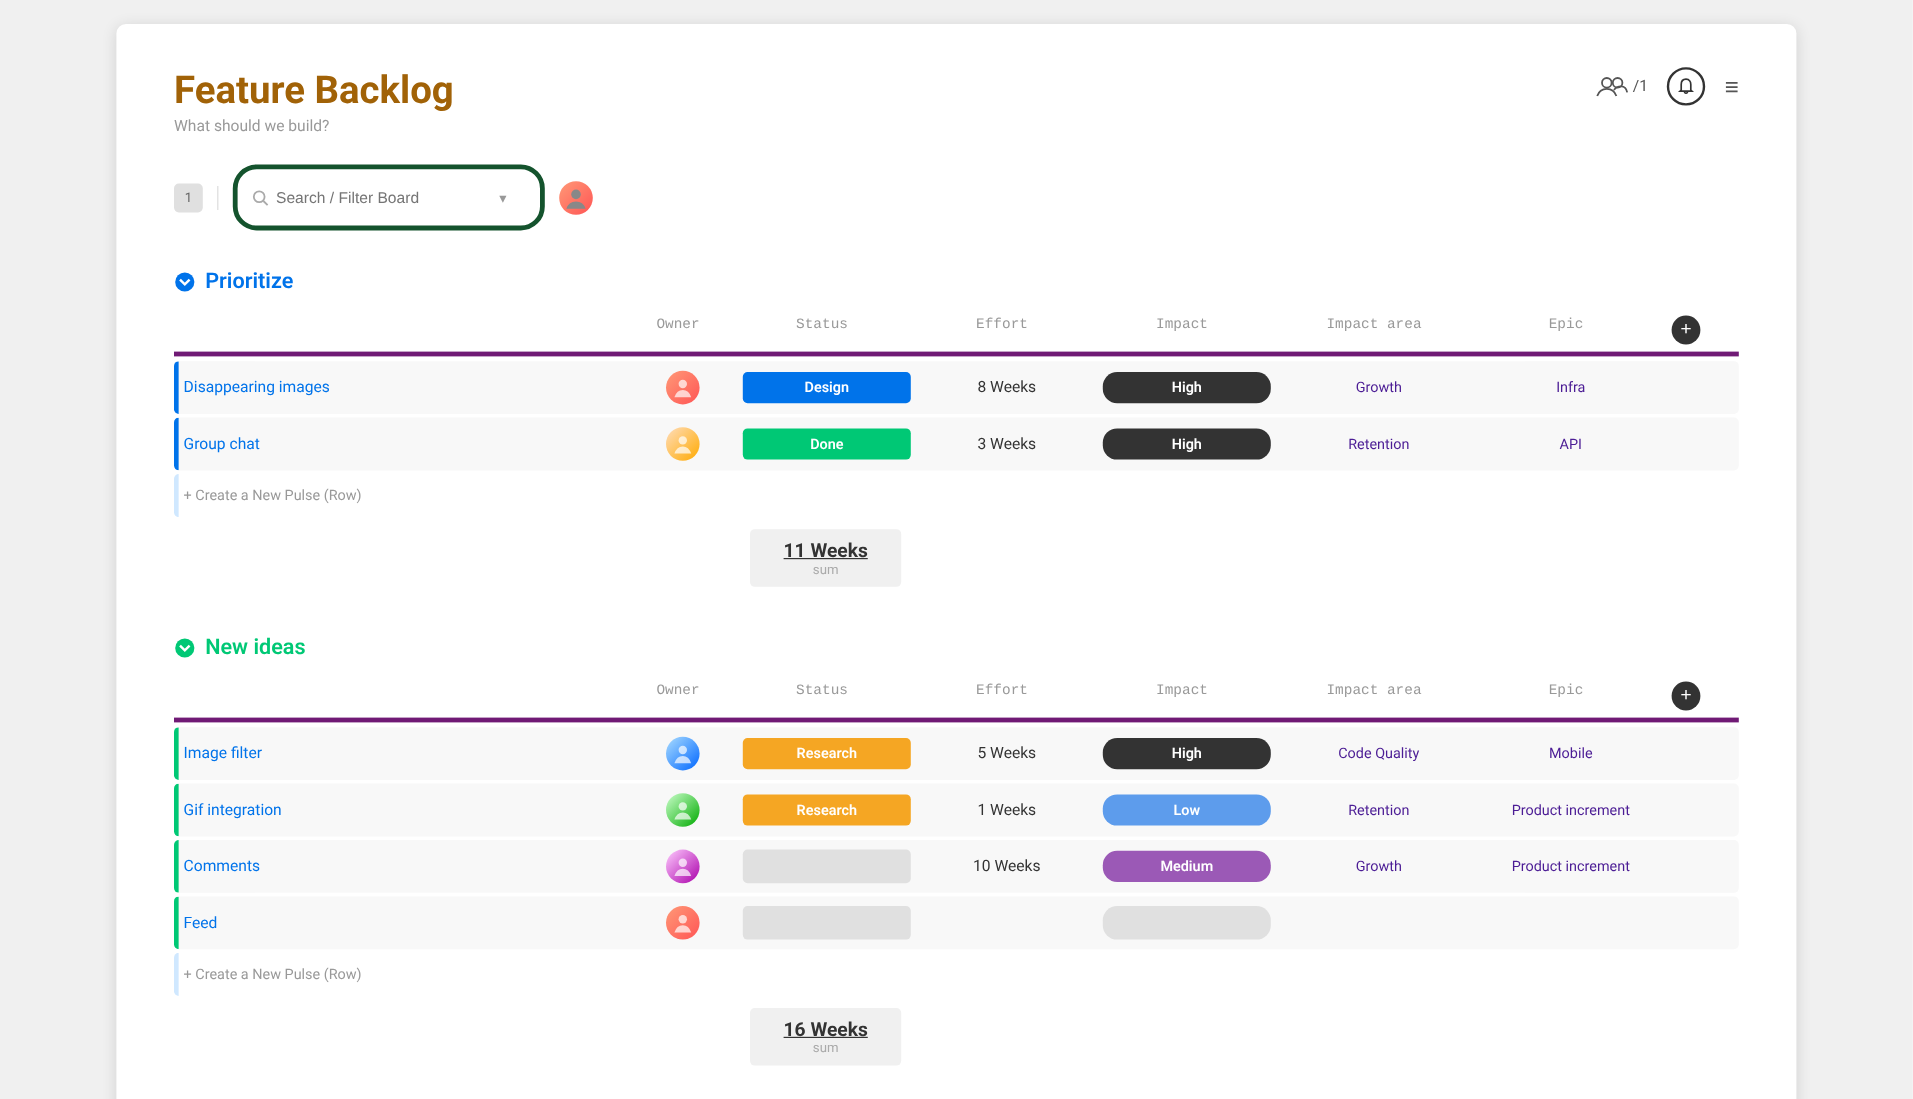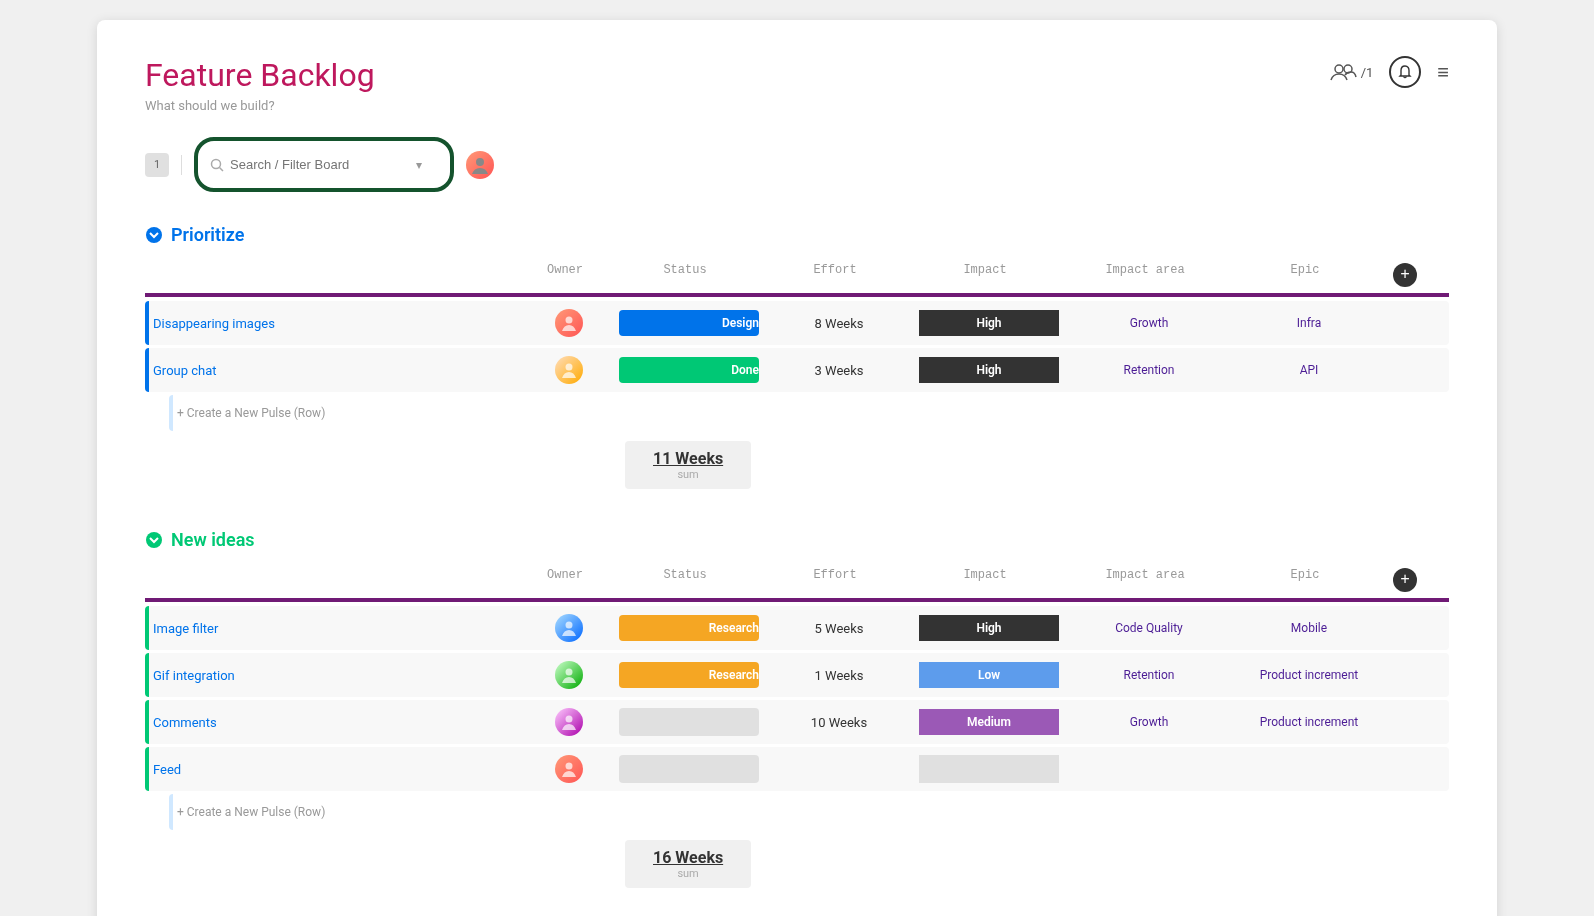--- a/index.html
+++ b/index.html
@@ -21,22 +21,22 @@
       padding: 36px 48px 36px 48px;
     }
     .header {
       display: flex;
       justify-content: space-between;
       align-items: flex-start;
       margin-bottom: 24px;
     }
     .header-left .title {
       font-size: 32px;
-      font-weight: 400;
-      color: #be185d;
+      font-weight: 700;
+      color: #a16207;
     }
     .header-left .subtitle {
       font-size: 13px;
       color: #999;
       margin-top: 4px;
     }
     .header-right {
       display: flex;
       align-items: center;
       gap: 16px;
@@ -155,21 +155,20 @@
       min-height: 44px;
       border-left: 4px solid #0073ea;
     }
     .table-row.green-border {
       border-left: 4px solid #00c875;
     }
     .table-row.create-row {
       background: #fff;
       border-left: 4px solid #d0e8ff;
       min-height: 36px;
-      margin-left: 24px;
     }
     .row-name {
       font-size: 13px;
       color: #0073ea;
       padding-left: 4px;
     }
     .row-name.create {
       color: #999;
       font-size: 12px;
     }
@@ -259,30 +258,30 @@
       display: flex;
       align-items: center;
       justify-content: center;
     }
     .status-inner {
       border-radius: 4px;
       padding: 6px 0;
       font-size: 12px;
       font-weight: 600;
       color: #fff;
-      text-align: right;
+      text-align: center;
       width: 140px;
     }
     .impact-cell {
       display: flex;
       align-items: center;
       justify-content: center;
     }
     .impact-inner {
-      border-radius: 0;
+      border-radius: 12px;
       padding: 6px 0;
       font-size: 12px;
       font-weight: 600;
       color: #fff;
       text-align: center;
       width: 140px;
     }
   </style>
 </head>
 <body>

